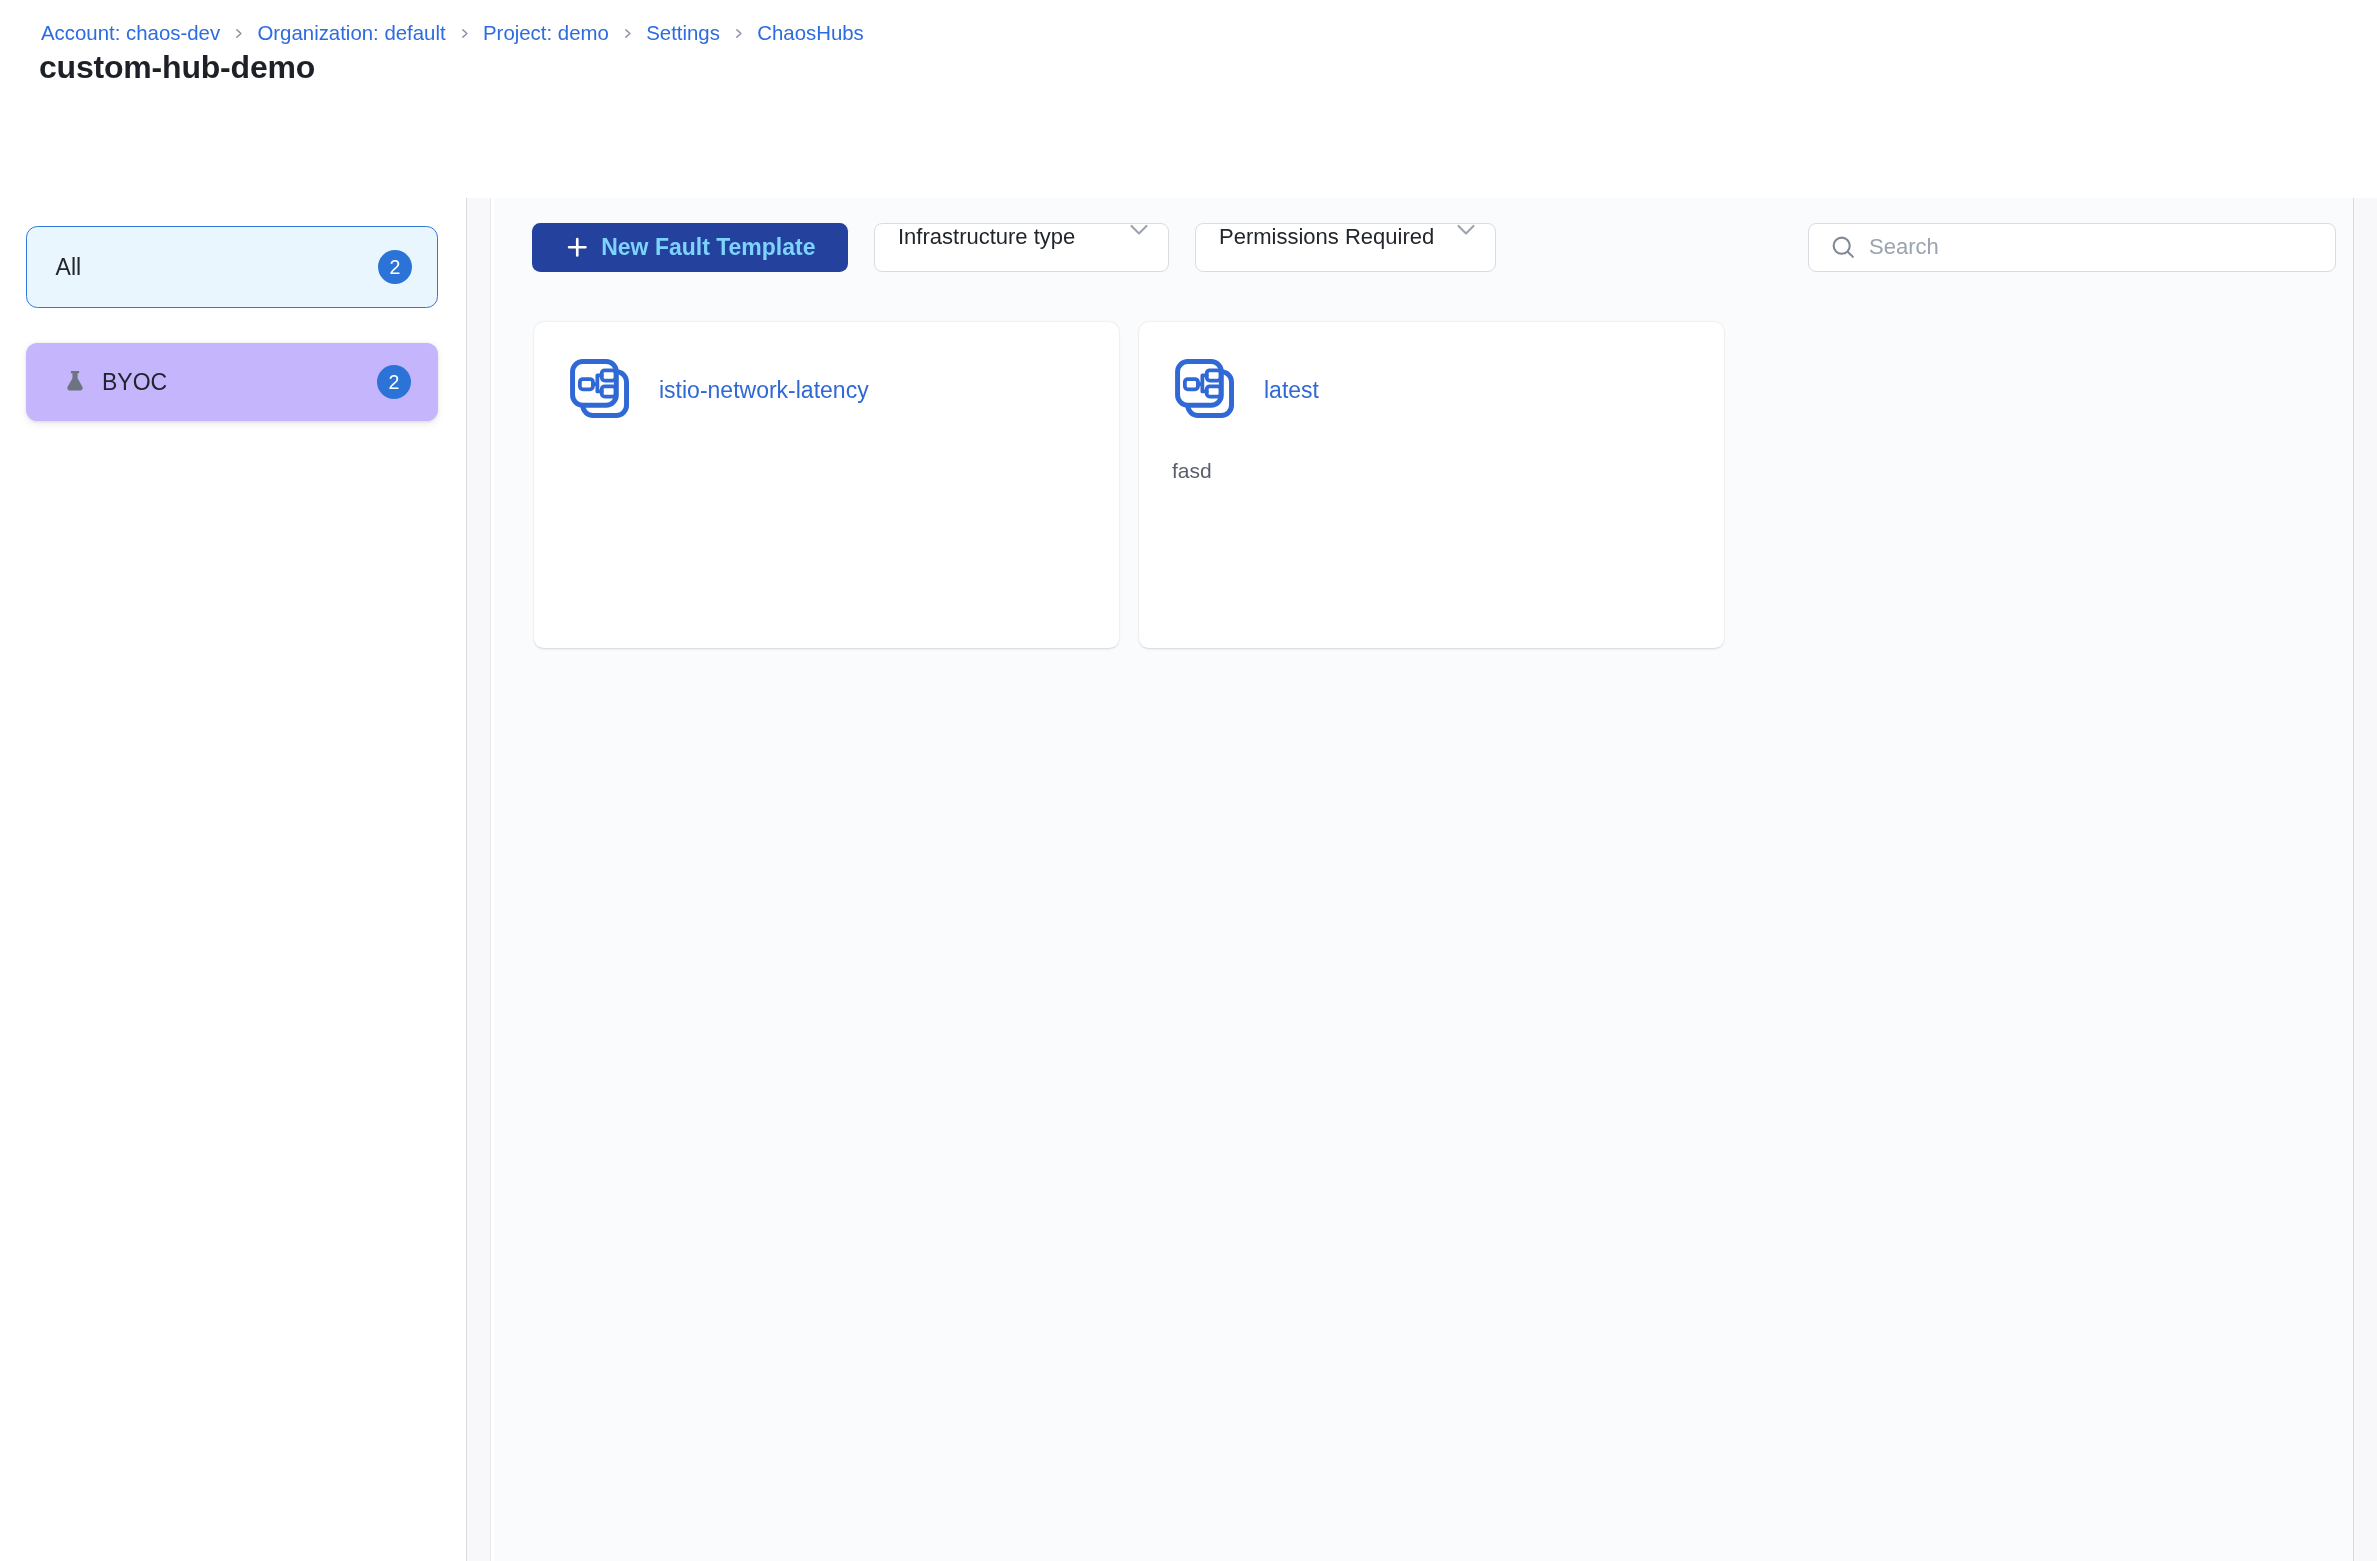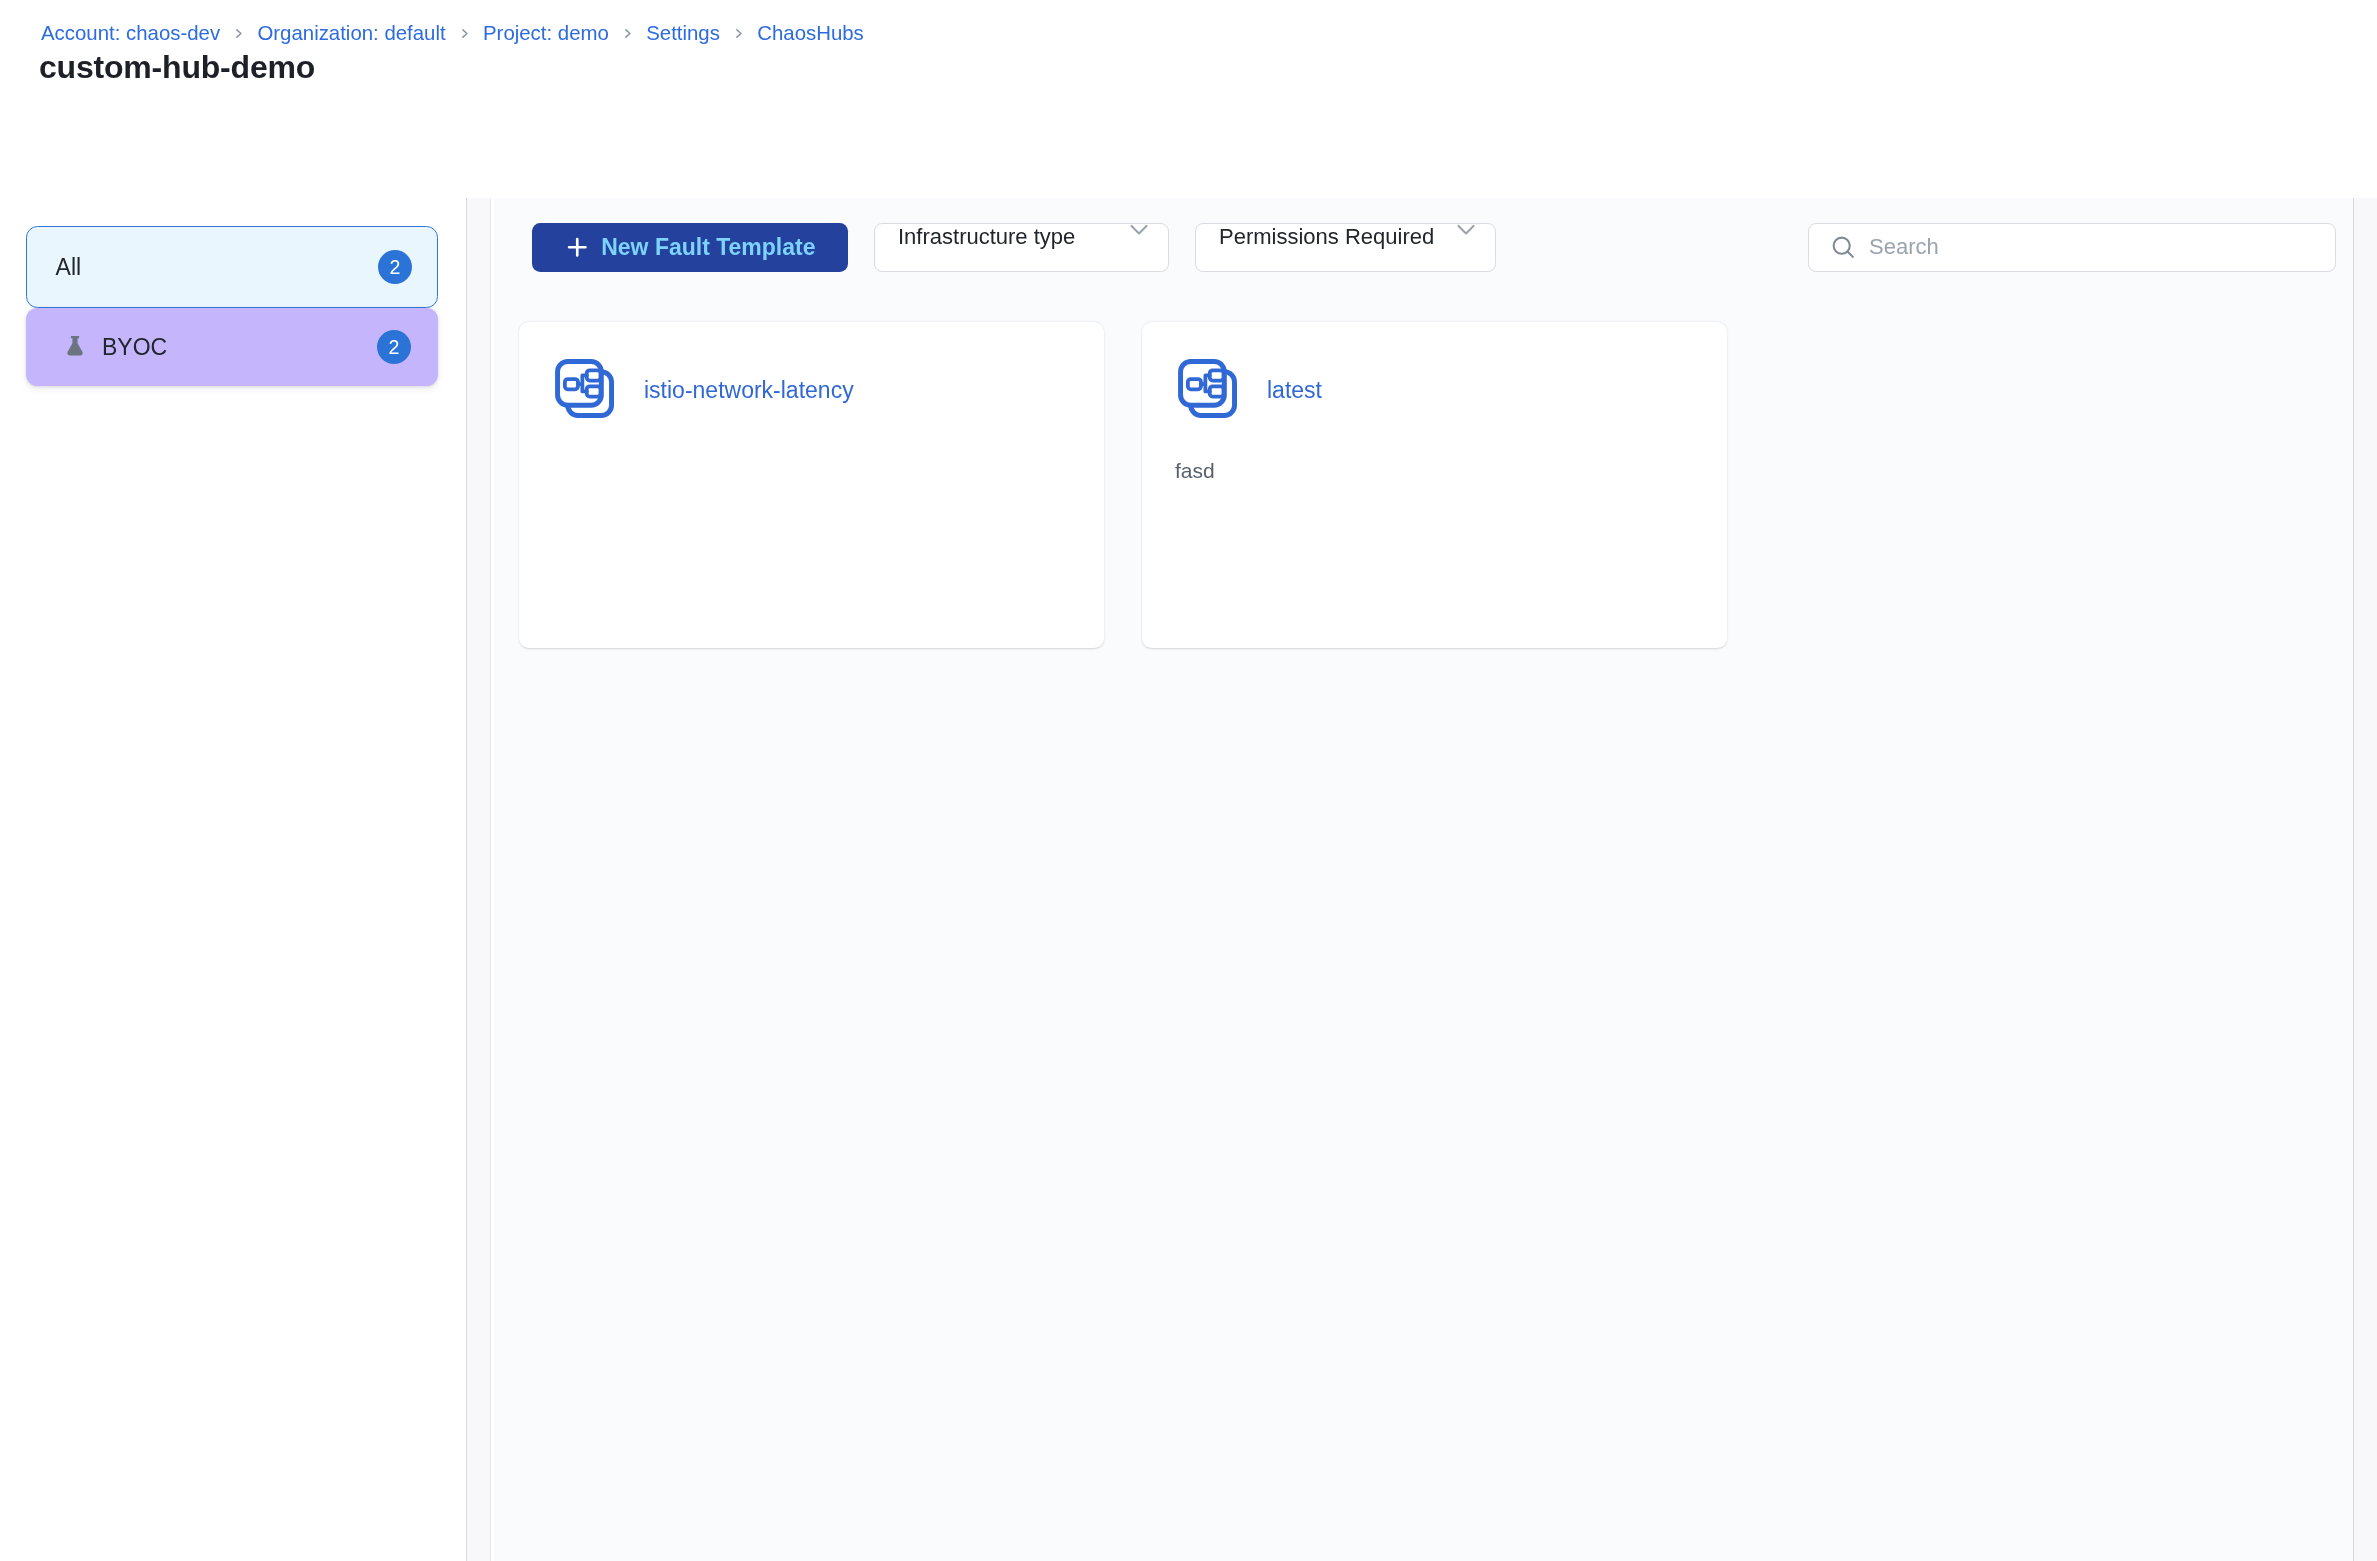--- a/index.html
+++ b/index.html
@@ -17,21 +17,21 @@
   .page-title{position:absolute;top:47px;left:39px;margin:0;font-size:32px;line-height:41px;font-weight:700;color:#1d2127;letter-spacing:-0.2px;}
 
   
   .tabbar{position:absolute;top:124px;left:0;right:0;height:73px;border-bottom:1.6px solid #e2e4ea;display:flex;align-items:center;padding-left:37px;background:#ffffff;}
   .tab{position:relative;width:193px;height:100%;display:flex;align-items:center;justify-content:center;font-size:23px;color:#3f4650;cursor:pointer;margin-right:4.9px;}
   .tab.active{font-weight:700;color:#15181d;}
   .tab.active::after{content:"";position:absolute;left:0;right:0;bottom:-1.6px;height:5.7px;background:#3577dc;border-radius:4.1px;}
 
   
   .sidebar{position:absolute;top:198px;left:0;width:466px;bottom:0;background:#ffffff;}
-  .sidebar-inner{padding:28px 28px 0 26px;display:flex;flex-direction:column;}
+  .sidebar-inner{padding:28px 28px 0 26px;display:flex;flex-direction:column;gap:35px;}
   .gutter-left{position:absolute;top:198px;left:466px;width:25px;bottom:0;background:#f8f8fa;border-left:1.6px solid #d7d9de;border-right:0.8px solid #e7e9ee;box-sizing:border-box;}
   .content{position:absolute;top:198px;left:494px;width:1859px;bottom:0;background:#fafbfd;}
   .gutter-right{position:absolute;top:198px;right:0;width:24.5px;bottom:0;background:#f8f8fa;border-left:1.6px solid #d7d9de;box-sizing:border-box;}
 
   
   .side-item{box-sizing:border-box;height:78px;border-radius:11.4px;display:flex;align-items:center;justify-content:space-between;padding:0 27px 0 35px;background:#c4b5fd;cursor:pointer;
     box-shadow:0 0.8px 2.4px rgba(40,41,61,.10), 0 2.4px 7.3px rgba(96,97,112,.12);}
   .side-item.selected{height:82px;background:#e9f6fd;border:1.6px solid #3377d8;box-shadow:none;padding:0 25px 0 28.6px;}
   .side-left{display:flex;align-items:center;gap:13px;}
   .side-label{font-size:23px;color:#22262c;font-weight:500;}
@@ -44,21 +44,21 @@
     display:flex;justify-content:space-between;padding:0 19.6px 0 23px;cursor:pointer;}
   .select-label{font-size:22px;color:#21262c;font-weight:500;white-space:nowrap;}
   .select-1{left:380px;width:295px;}
   .select-2{left:701px;width:301px;}
   .search-box{position:absolute;top:24.5px;left:1314px;width:528px;height:49px;box-sizing:border-box;background:#ffffff;border:1.6px solid #d9dbe1;border-radius:8.2px;
     display:flex;align-items:center;gap:13px;padding-left:21px;}
   .search-box input{flex:1;border:none;outline:none;background:transparent;font-family:inherit;font-size:22px;color:#0f172a;padding:0;height:100%;}
   .search-box input::placeholder{color:#9aa3ae;}
 
   
-  .cards{position:absolute;top:124px;left:25px;display:flex;gap:38px;align-items:flex-end;}
+  .cards{position:absolute;top:124px;left:40px;display:flex;gap:20px;align-items:flex-end;}
   .card{position:relative;width:585px;height:326px;box-sizing:border-box;background:#ffffff;border-radius:9.8px;
     box-shadow:0 0.8px 2.4px rgba(0,0,0,.10), 0 0.8px 1.6px rgba(0,0,0,.06);cursor:pointer;}
   .card-head{position:absolute;top:33px;left:32px;right:24.5px;display:flex;align-items:center;gap:23px;}
   .card-title{font-size:23px;font-weight:500;color:#3068d6;text-decoration:none;white-space:nowrap;}
   .card-desc{position:absolute;top:137px;left:33px;font-size:21px;color:#565f6a;}
 </style>
 </head>
 <body>
 
 <div class="app">

